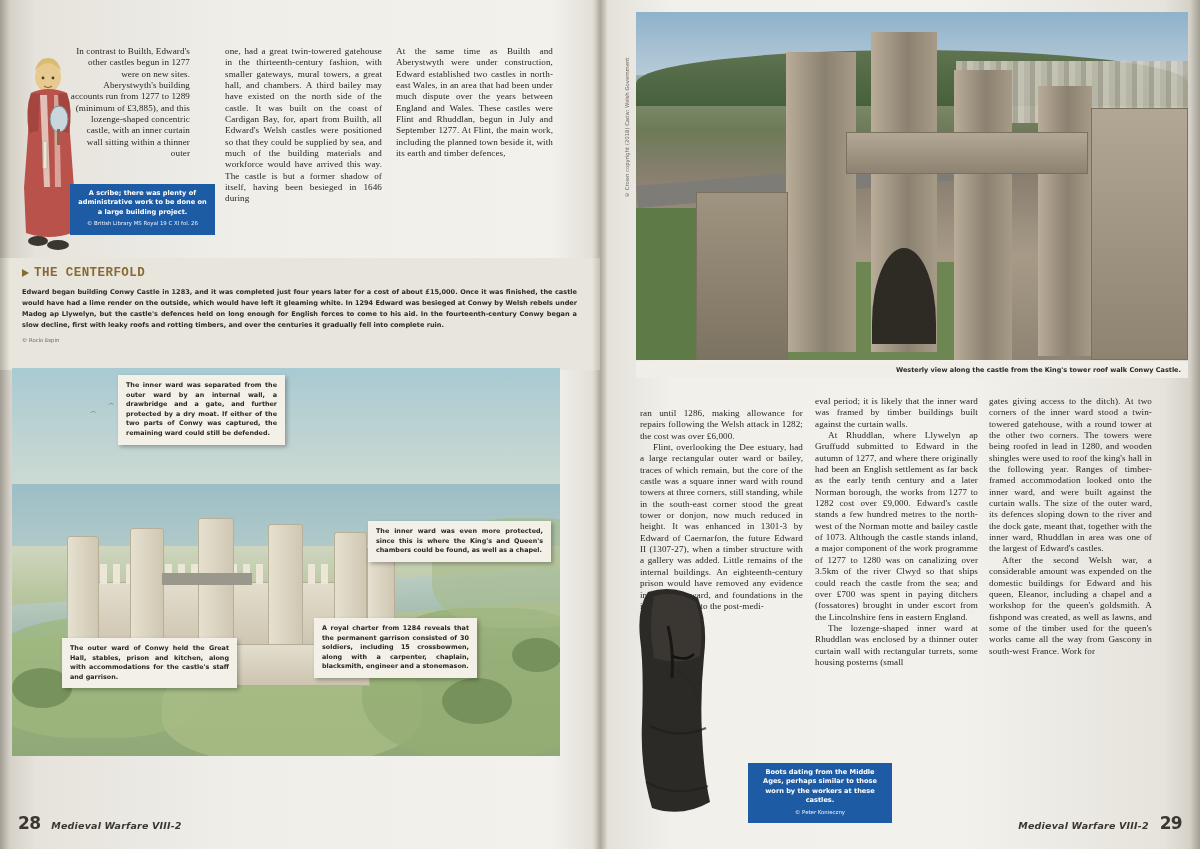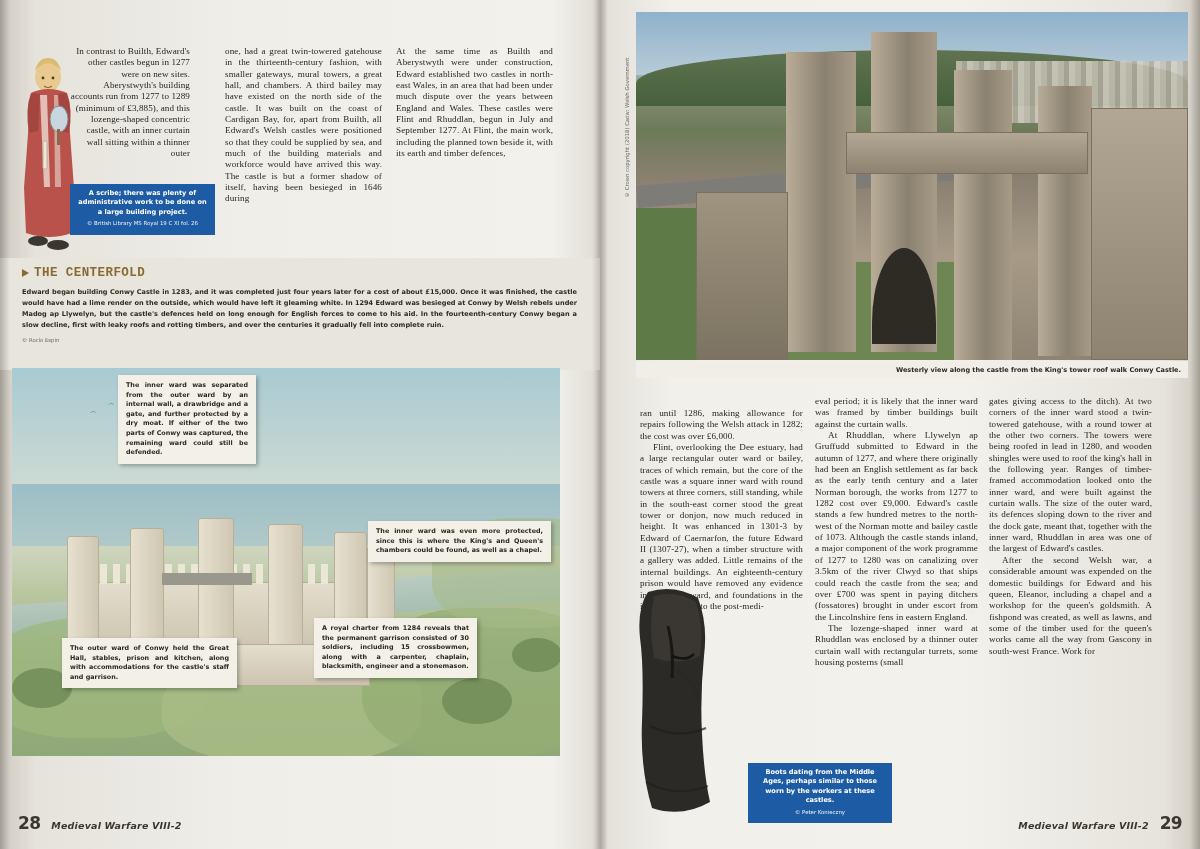--- a/index.html
+++ b/index.html
@@ -194,21 +194,21 @@
       <div class="roof" style="left:150px;top:205px;width:90px;height:12px;background:#9a978c;"></div>
 
       <div class="treeclump" style="left:0px;top:300px;width:60px;height:40px;"></div>
       <div class="treeclump" style="left:430px;top:310px;width:70px;height:46px;"></div>
       <div class="treeclump" style="left:500px;top:270px;width:50px;height:34px;"></div>
 
       <div class="bird" style="left:78px;top:38px;">︿</div>
       <div class="bird" style="left:96px;top:30px;">︿</div>
     </div>
 
-    <div class="cap-light" style="left:118px;top:375px;width:138px;">The inner ward was separated from the outer ward by an internal wall, a drawbridge and a gate, and further protected by a dry moat. If either of the two parts of Conwy was captured, the remaining ward could still be defended.</div>
+    <div class="cap-light" style="left:118px;top:375px;width:167px;">The inner ward was separated from the outer ward by an internal wall, a drawbridge and a gate, and further protected by a dry moat. If either of the two parts of Conwy was captured, the remaining ward could still be defended.</div>
 
     <div class="cap-light" style="left:368px;top:521px;width:183px;">The inner ward was even more protected, since this is where the King's and Queen's chambers could be found, as well as a chapel.</div>
 
     <div class="cap-light" style="left:314px;top:618px;width:163px;">A royal charter from 1284 reveals that the permanent garrison consisted of 30 soldiers, including 15 crossbowmen, along with a carpenter, chaplain, blacksmith, engineer and a stonemason.</div>
 
     <div class="cap-light" style="left:62px;top:638px;width:175px;">The outer ward of Conwy held the Great Hall, stables, prison and kitchen, along with accommodations for the castle's staff and garrison.</div>
 
     <div class="footer left">
       <span class="pgnum">28</span>
       <span class="pgtitle">Medieval Warfare VIII-2</span>

